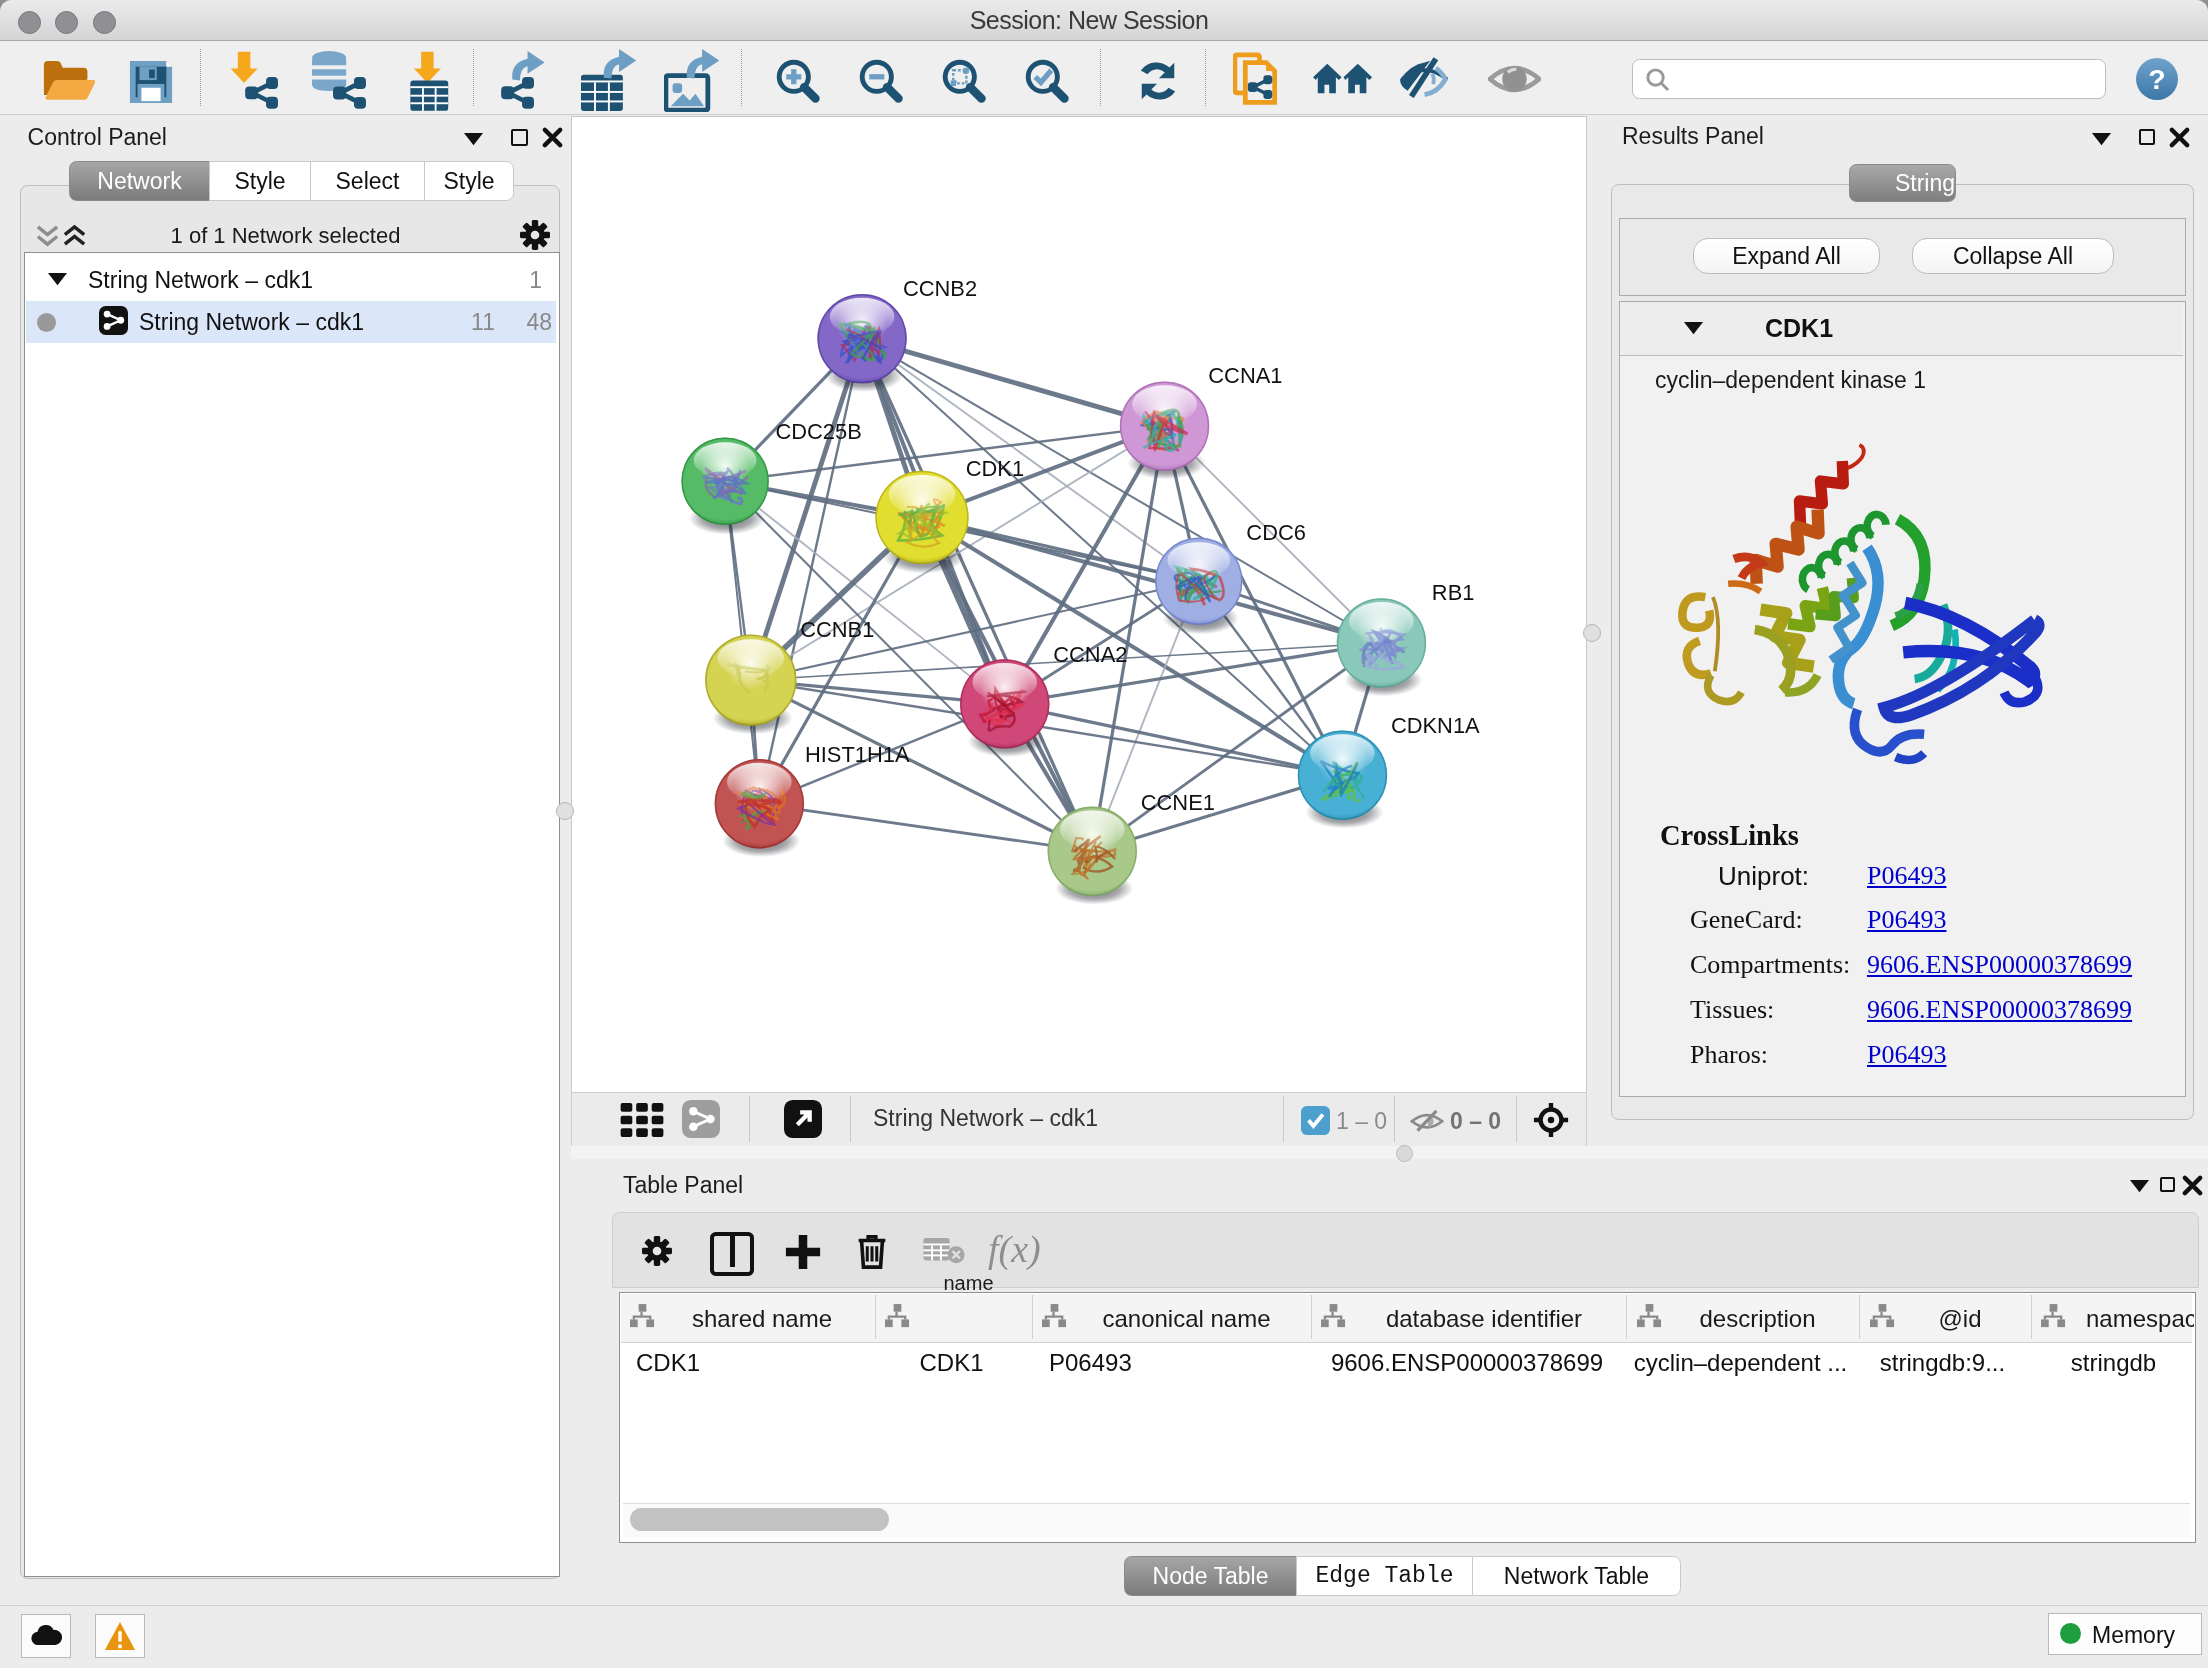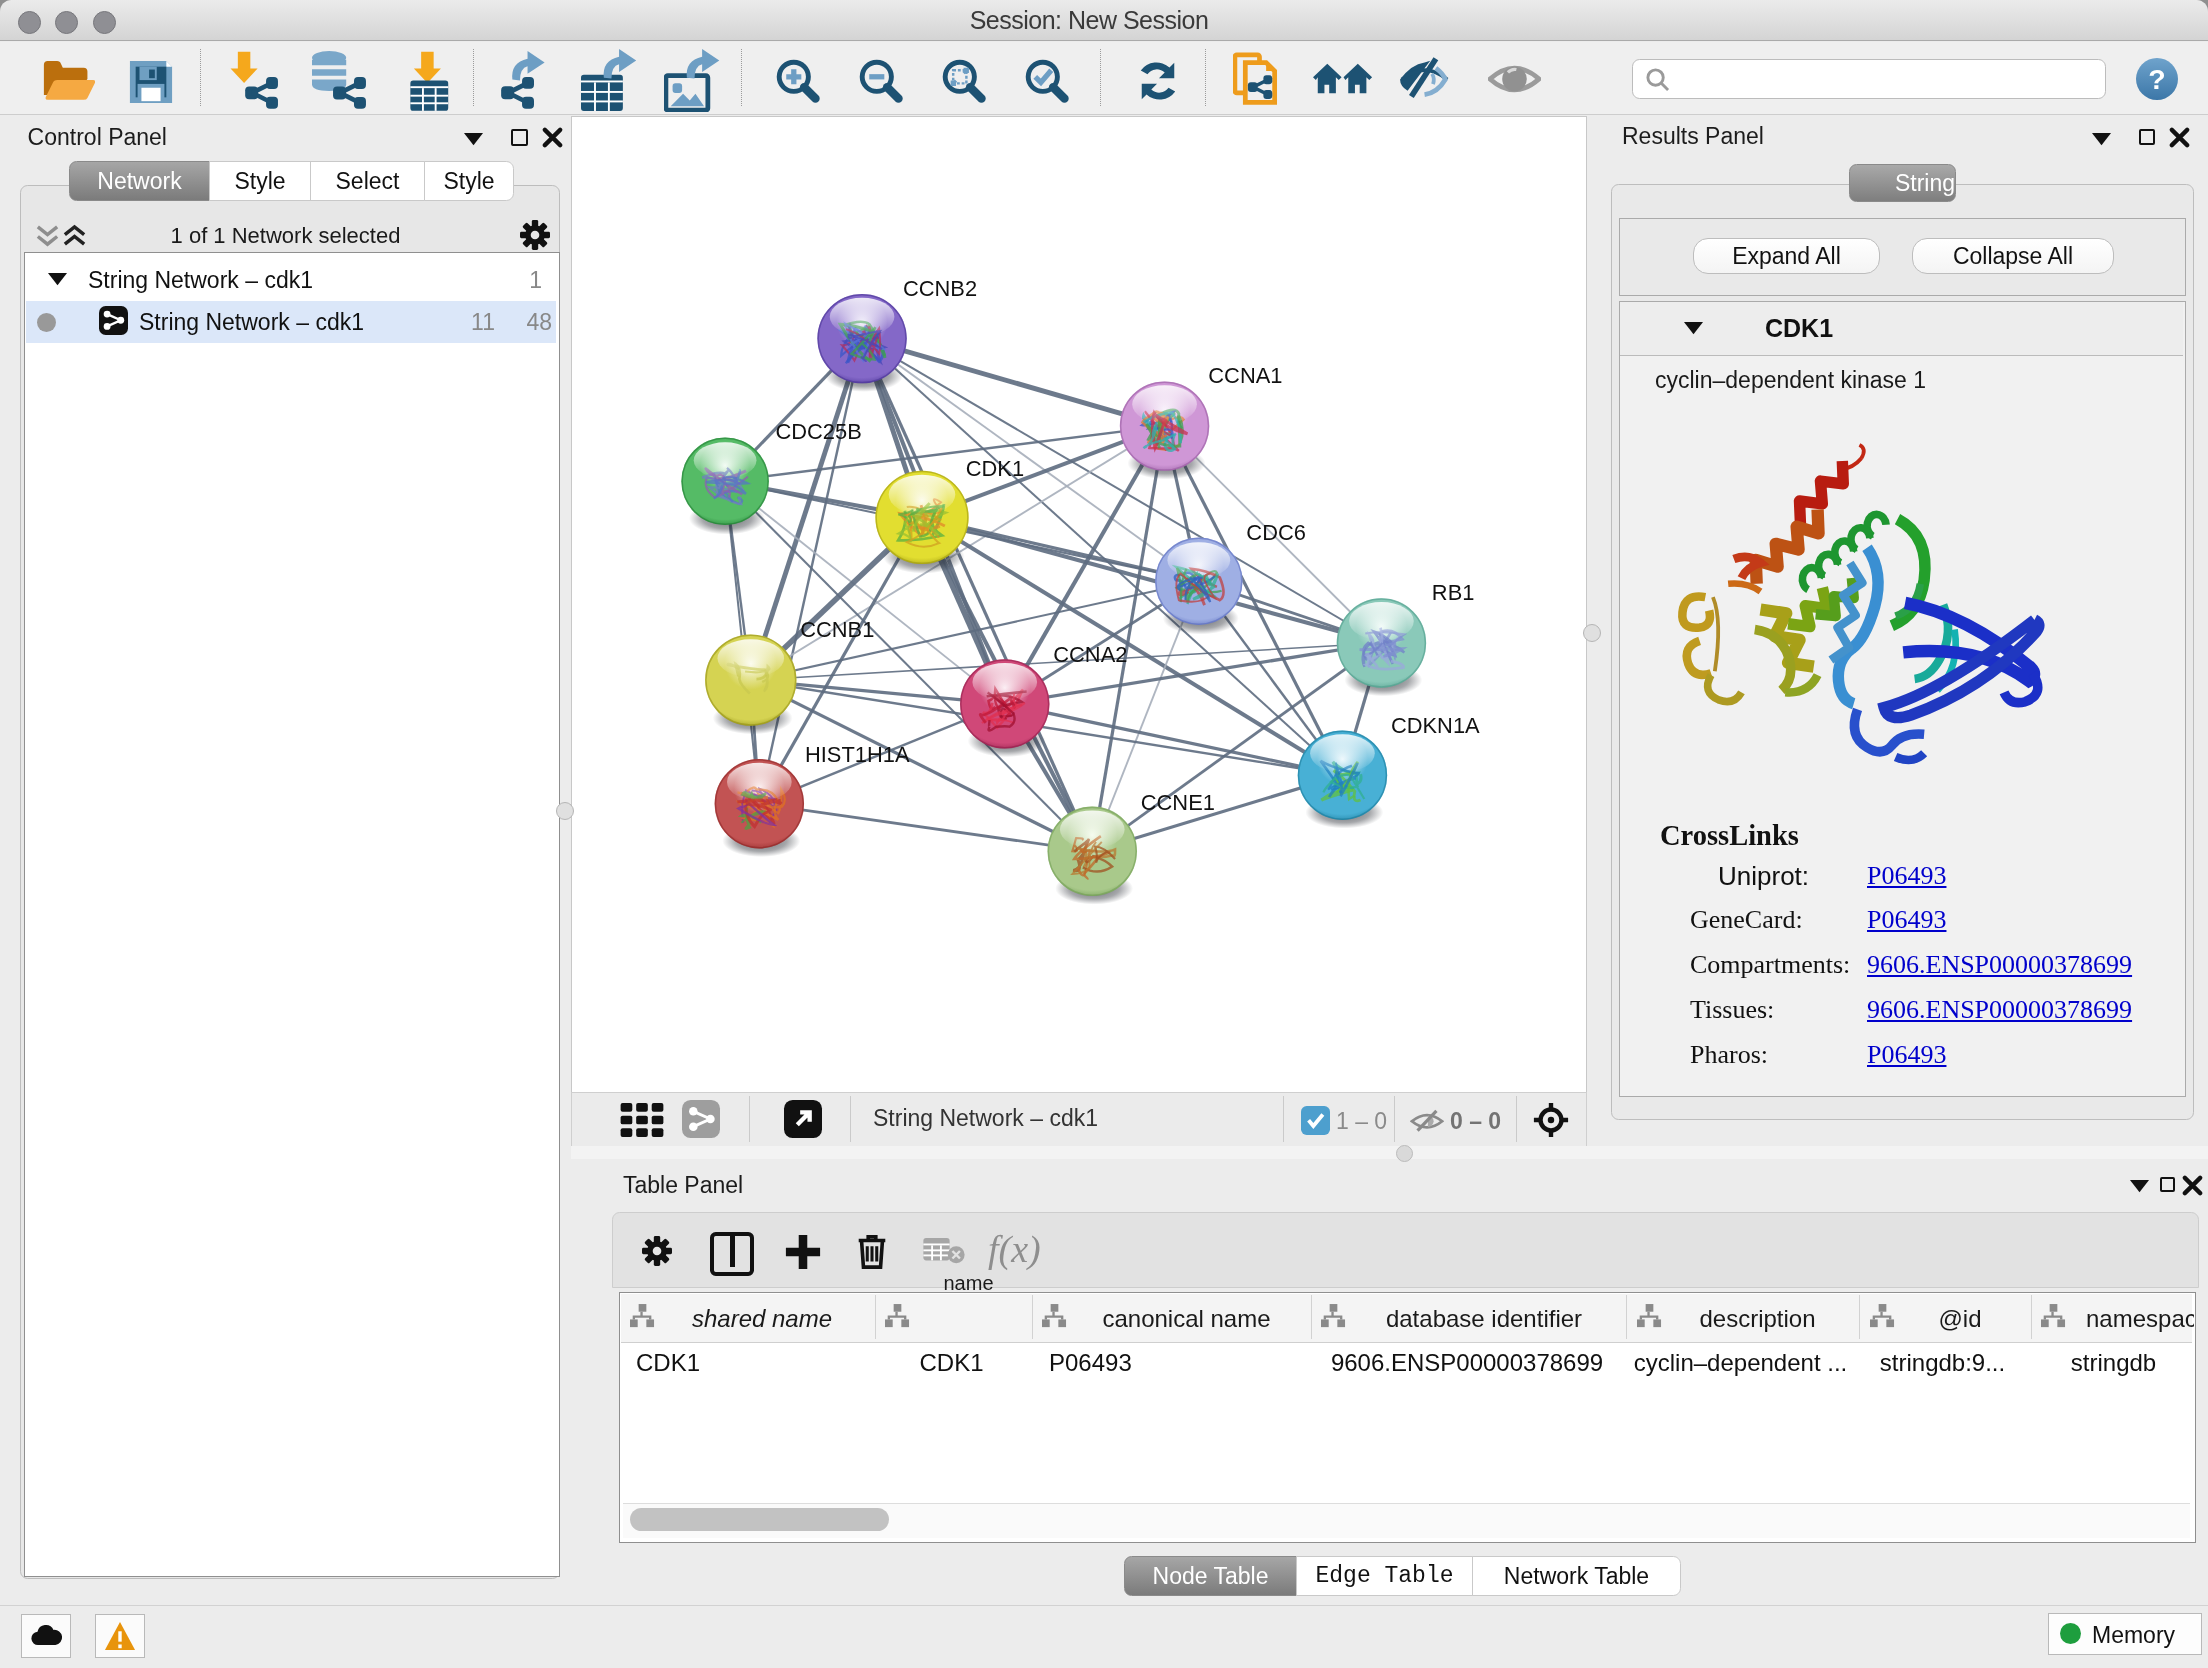--- a/index.html
+++ b/index.html
@@ -740,21 +740,21 @@
 <div class="wbox abs" style="left:619px;top:1292px;width:1575px;height:249px;"></div>
 <div class="abs" style="left:621px;top:1294px;width:1571px;height:48px;background:#f4f4f4;border-bottom:1.9px solid #cfcfcf;"></div>
 <svg style="position:absolute;left:630px;top:1304px;" width="25" height="27" viewBox="0 0 26 28">
     <g fill="#8a8a8a">
       <rect x="9" y="0" width="8" height="8"></rect>
       <rect x="0" y="16" width="8" height="8"></rect>
       <rect x="17" y="16" width="8" height="8"></rect>
       <path d="M12,8 v5 M4,16 v-3 h17 v3" stroke="#8a8a8a" stroke-width="2.4" fill="none"></path>
     </g>
   </svg>
-<div class="abs" style="left:657px;top:1305px;width:210px;text-align:center;font-size:24px;color:#1a1a1a;overflow:hidden;white-space:nowrap;font-style:italic;">shared name</div>
+<div class="abs" style="left:657px;top:1305px;width:210px;text-align:center;font-size:24px;color:#1a1a1a;overflow:hidden;white-space:nowrap;">shared name</div>
 <div class="abs" style="left:875px;top:1295px;width:0;height:44px;border-left:1.9px solid #d2d2d2;"></div>
 <svg style="position:absolute;left:885px;top:1304px;" width="25" height="27" viewBox="0 0 26 28">
     <g fill="#8a8a8a">
       <rect x="9" y="0" width="8" height="8"></rect>
       <rect x="0" y="16" width="8" height="8"></rect>
       <rect x="17" y="16" width="8" height="8"></rect>
       <path d="M12,8 v5 M4,16 v-3 h17 v3" stroke="#8a8a8a" stroke-width="2.4" fill="none"></path>
     </g>
   </svg>
 <div class="abs" style="left:913px;top:1272px;width:111px;text-align:center;font-size:20px;color:#1a1a1a;overflow:hidden;white-space:nowrap;">name</div>

